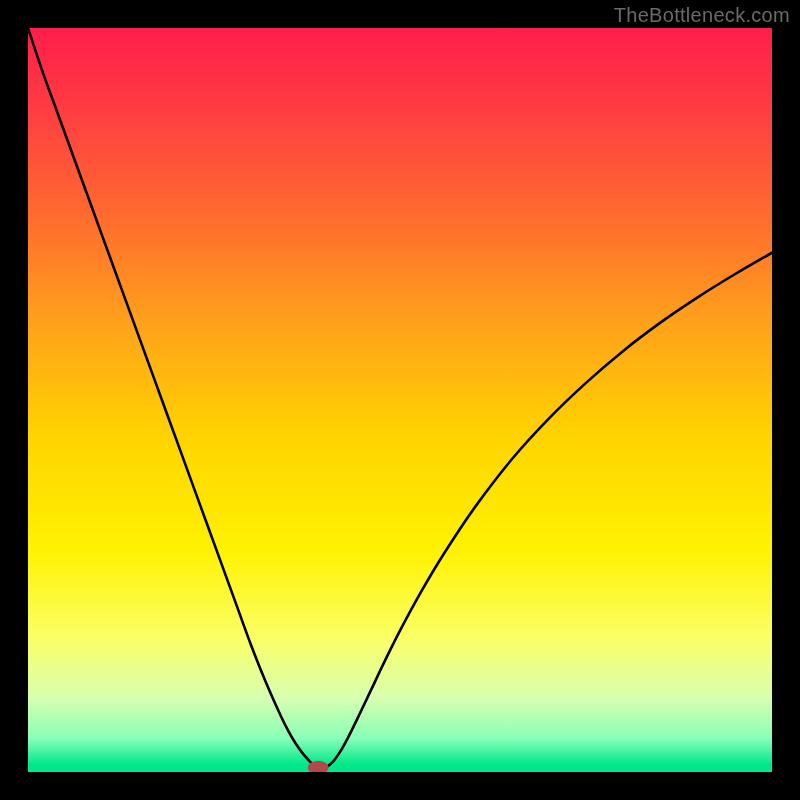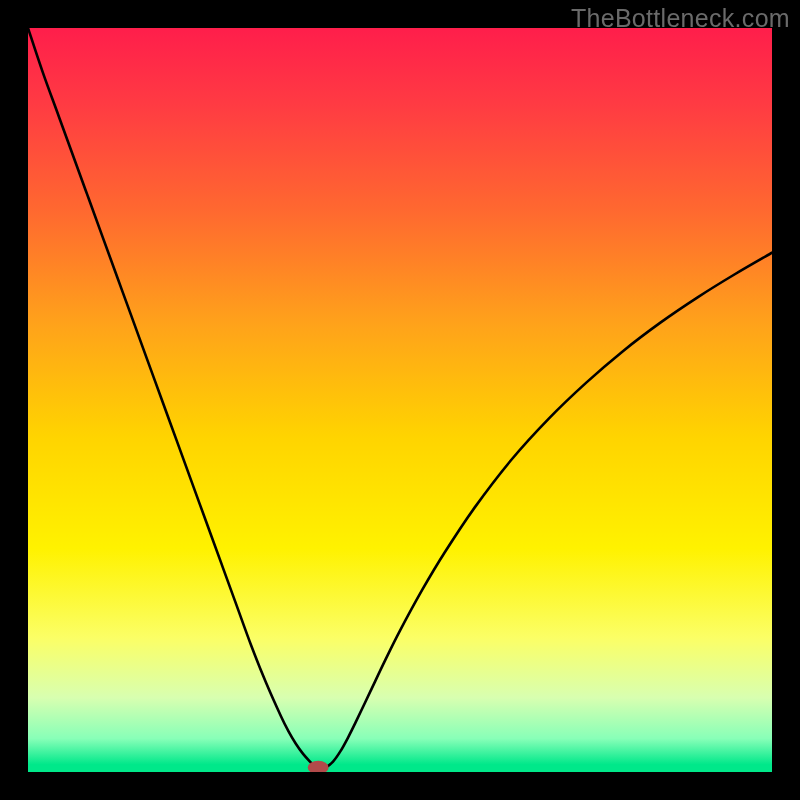--- a/index.html
+++ b/index.html
@@ -24,21 +24,21 @@
     left: 0;
     top: 0;
     width: 744px;
     height: 744px;
   }
   .watermark {
     position: absolute;
     top: 4px;
     right: 10px;
     color: #6a6a6a;
-    font-size: 25px;
+    font-size: 20px;
     font-weight: 500;
     letter-spacing: 0.3px;
   }
   svg { display: block; }
 </style>
 </head>
 <body>
 
 <div class="frame">
   <svg class="plot" viewBox="0 0 744 744" preserveAspectRatio="none">

